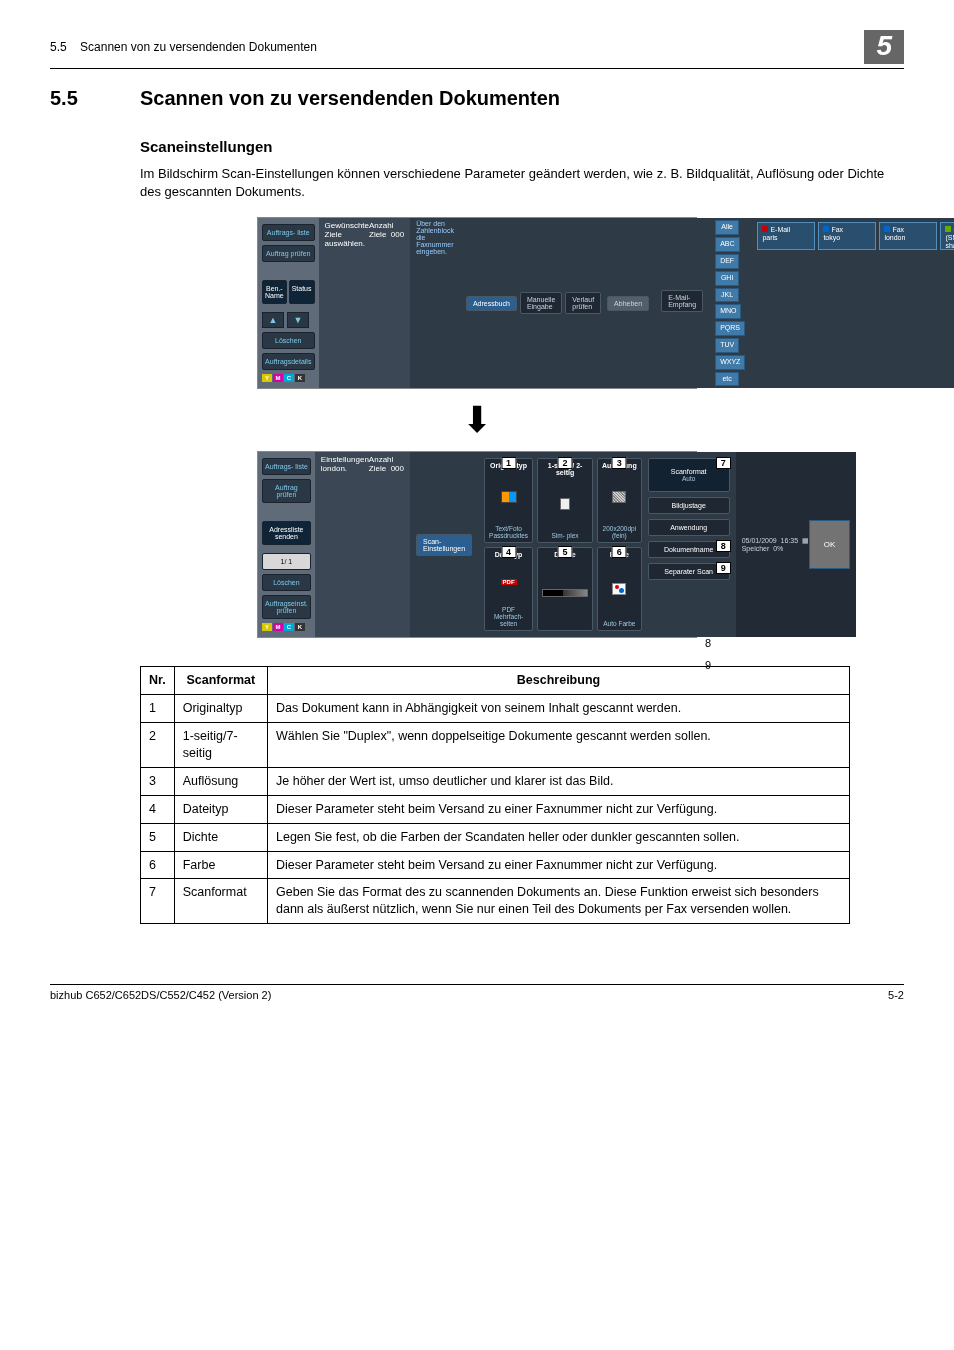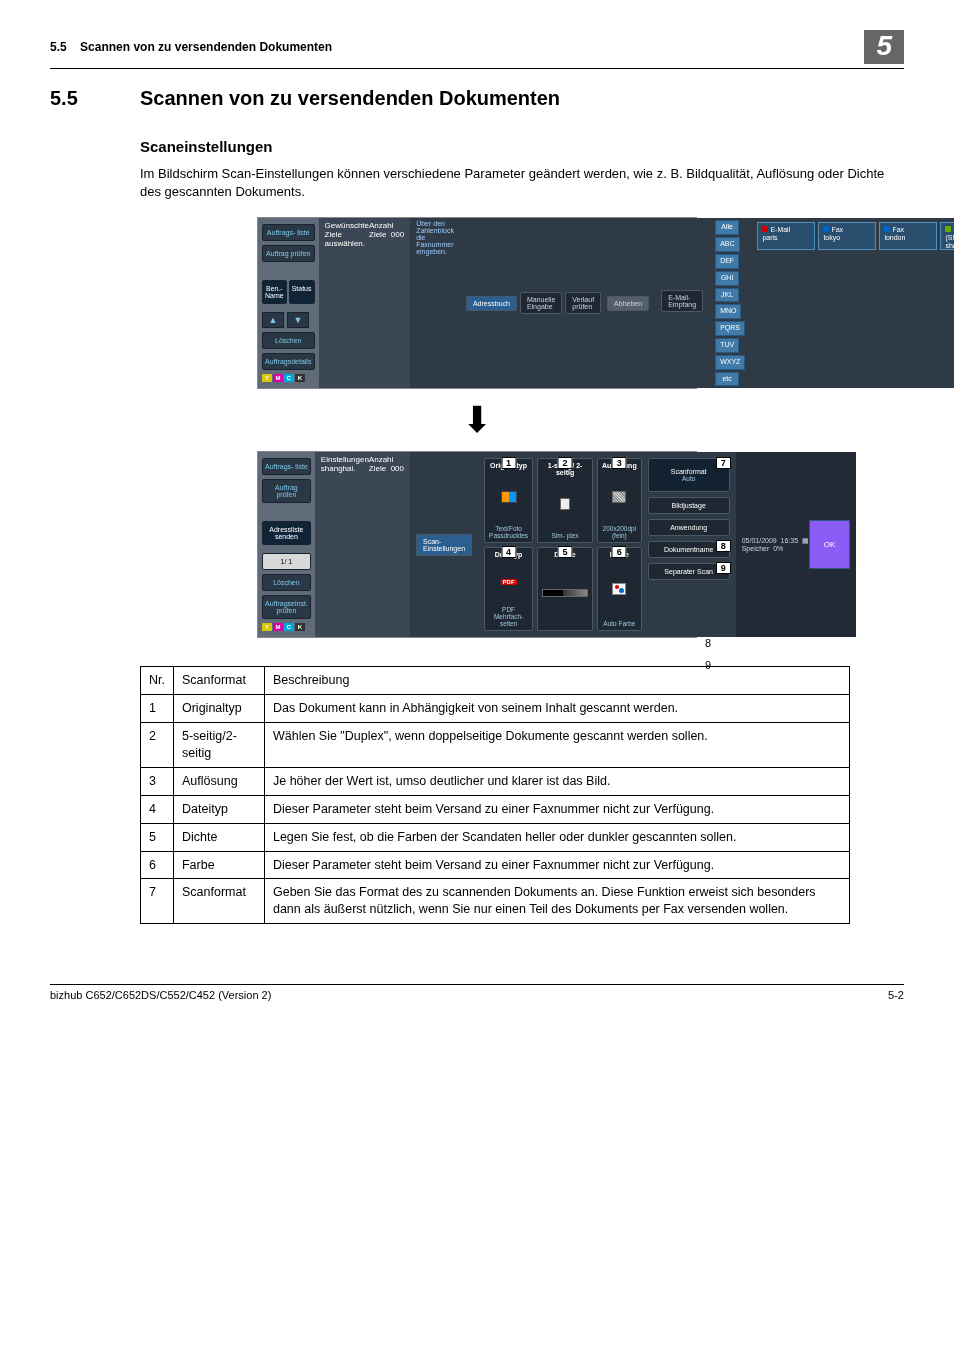--- a/index.html
+++ b/index.html
@@ -1,18 +1,18 @@
 <!DOCTYPE html>
 <html><head>
 <meta charset="utf-8">
 <style>
   * { box-sizing: border-box; margin: 0; padding: 0; }
   body { font-family: Arial, Helvetica, sans-serif; font-size: 13px; color: #000; background: #fff; width: 954px; margin: 0 auto; padding: 30px 50px; }
   .header-row { display: flex; justify-content: space-between; align-items: center; border-bottom: 1px solid #000; padding-bottom: 4px; margin-bottom: 18px; }
-  .header-left { font-weight: bold; font-size: 12px; }
+  .header-left { font-weight: normal; font-size: 12px; }
   .header-num { font-size: 28px; font-weight: bold; font-style: italic; color: #fff; background: #666; padding: 0 12px 2px; }
   h1.sec { font-size: 20px; font-weight: bold; margin-bottom: 28px; display: flex; }
   h1.sec .num { width: 90px; display: inline-block; }
   h2.sub { font-size: 15px; font-weight: bold; margin: 0 0 10px 90px; }
   p.body { font-size: 13px; margin: 0 0 16px 90px; line-height: 1.4; }
   .shot { margin: 0 auto 10px; width: 440px; }
   .panel { display: flex; border: 1px solid #888; background: #5f6b78; font-size: 8px; color: #fff; }
   .left-col { width: 92px; background: #5f6b78; display: flex; flex-direction: column; padding: 6px 4px; gap: 4px; }
   .btn-l { background: #2a3846; border: 1px solid #1a222d; border-radius: 2px; color: #7fc8e8; text-align: center; padding: 4px 2px; font-size: 7px; }
   .btn-l.sel { background: #0f2436; color: #fff; }
@@ -47,25 +47,25 @@
   .tile .tlabel { font-weight: bold; }
   .tile .ticon { height: 14px; display: flex; align-items: center; justify-content: center; }
   .tile .tval { font-size: 6.5px; color: #9fc8e0; }
   .sidecol { display: flex; flex-direction: column; gap: 5px; padding: 6px 6px 6px 0; width: 88px; }
   .sidebtn { background: #1e2732; border: 1px solid #4a5866; border-radius: 2px; padding: 4px 3px; text-align: center; font-size: 7px; color: #fff; }
   .sidebtn.auto { background: #122231; height: 34px; display: flex; flex-direction: column; justify-content: center; }
   .mainflex { display: flex; flex: 1; }
   .numlabel { position: absolute; background: #fff; color: #000; border: 1px solid #000; font-size: 9px; padding: 0 4px; font-weight: bold; }
   .relwrap { position: relative; }
   .extnum { position: absolute; font-size: 11px; }
-  .okbtn { background: #8b5cf6; color: #fff; padding: 19px 14px; font-size: 8px; border: 1px solid #2a5a82; }
+  .okbtn { background: #737373; color: #fff; padding: 19px 14px; font-size: 8px; border: 1px solid #2a5a82; }
   
   table.desc { border-collapse: collapse; width: 710px; margin: 28px 0 0 90px; font-size: 12.5px; }
   table.desc th, table.desc td { border: 1px solid #000; padding: 5px 8px; text-align: left; vertical-align: top; line-height: 1.35; }
-  table.desc th { font-weight: normal; }
+  table.desc th { font-weight: bold; text-align: center; }
   .footer { display: flex; justify-content: space-between; margin-top: 60px; font-size: 11px; border-top: 1px solid #000; padding-top: 4px; }
   .density-bar { display: inline-block; width: 46px; height: 8px; background: linear-gradient(90deg,#000 0%,#000 45%,#333 45%,#888 100%); border: 1px solid #666; }
   .color-ic { width: 14px; height: 12px; background: #f9f9f9; border: 1px solid #888; display: inline-block; position: relative; }
   .color-ic::before { content: ''; position: absolute; left: 2px; top: 1px; width: 4px; height: 4px; background: #d00; border-radius: 50%; }
   .color-ic::after { content: ''; position: absolute; right: 1px; bottom: 1px; width: 5px; height: 5px; background: #06c; border-radius: 50%; }
   .res-ic { width: 14px; height: 12px; display: inline-block; background: repeating-linear-gradient(45deg,#888,#888 1px,#ccc 1px,#ccc 2px); border: 1px solid #666; }
   .pdf-ic { display: inline-block; background: #c00; color: #fff; font-size: 6px; padding: 0 2px; font-weight: bold; }
   .orig-ic { width: 16px; height: 12px; display: inline-block; background: linear-gradient(90deg,#f90 50%,#09f 50%); border: 1px solid #444; }
   .page-ic { width: 10px; height: 12px; display: inline-block; background: #eee; border: 1px solid #666; }
   .arrows { display: flex; gap: 3px; }
@@ -206,21 +206,21 @@
 prüfen</div>
       <div class="ymck">
           <span class="y">Y</span>
           <span class="m">M</span>
           <span class="c">C</span>
           <span class="k">K</span>
         </div>
     </div>
     <div class="right-area">
       <div class="topbar">
-        <span>Einstellungen shanghai.</span>
+        <span>Einstellungen london.</span>
         <span><span>Anzahl
 Ziele</span>&nbsp;&nbsp;<span>000</span></span>
       </div>
       <div class="tabrow">
         <div class="tab sel">Scan-
 Einstellungen</div>
       </div>
       <div class="mainflex">
         <div class="grid6" id="tiles2" style="flex:1">
             <div class="tile relwrap">
@@ -319,21 +319,21 @@
       </tr>
     </thead>
   <tbody id="tbody-rows">
       <tr>
         <td>1</td>
         <td>Originaltyp</td>
         <td>Das Dokument kann in Abhängigkeit von seinem Inhalt gescannt werden.</td>
       </tr>
       <tr>
         <td>2</td>
-        <td>5-seitig/2-seitig</td>
+        <td>1-seitig/7-seitig</td>
         <td>Wählen Sie "Duplex", wenn doppelseitige Dokumente gescannt werden sollen.</td>
       </tr>
       <tr>
         <td>3</td>
         <td>Auflösung</td>
         <td>Je höher der Wert ist, umso deutlicher und klarer ist das Bild.</td>
       </tr>
       <tr>
         <td>4</td>
         <td>Dateityp</td>

